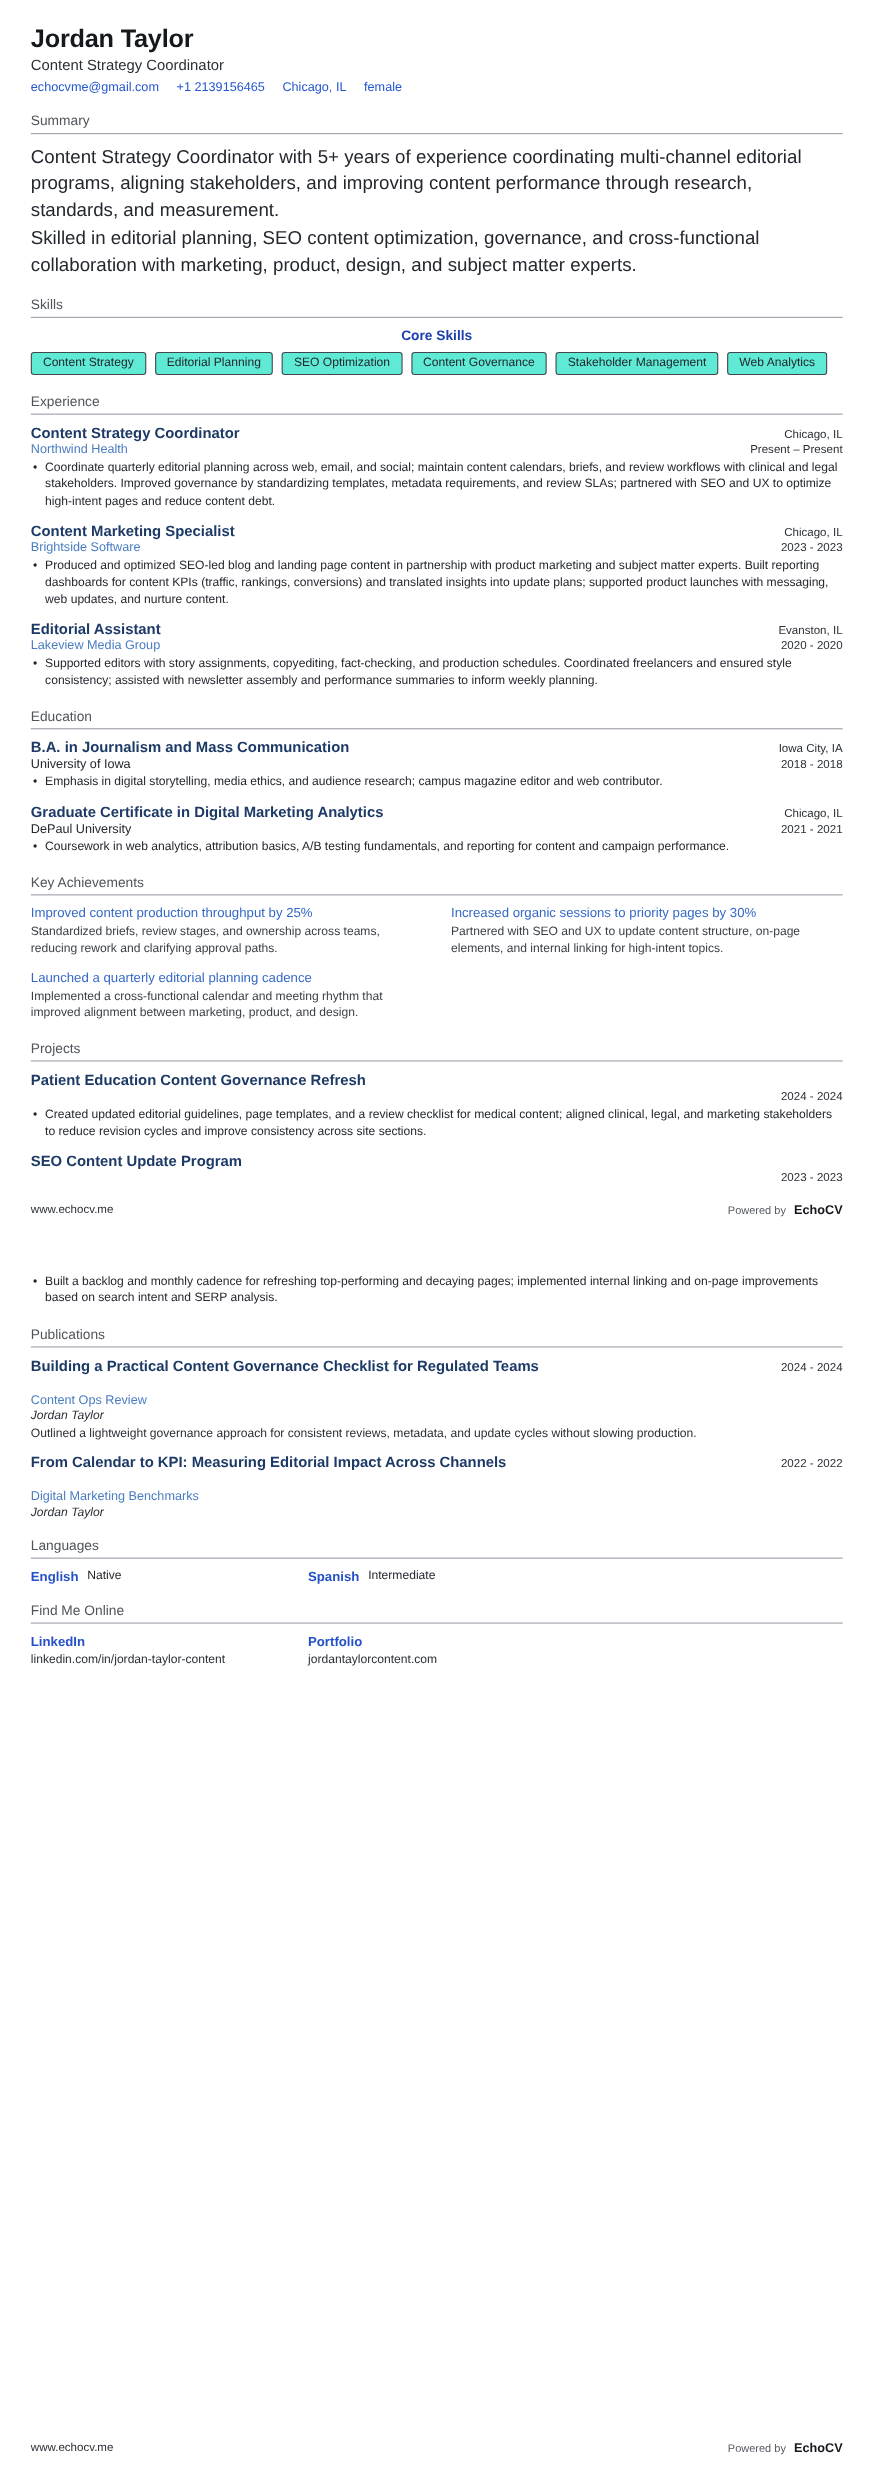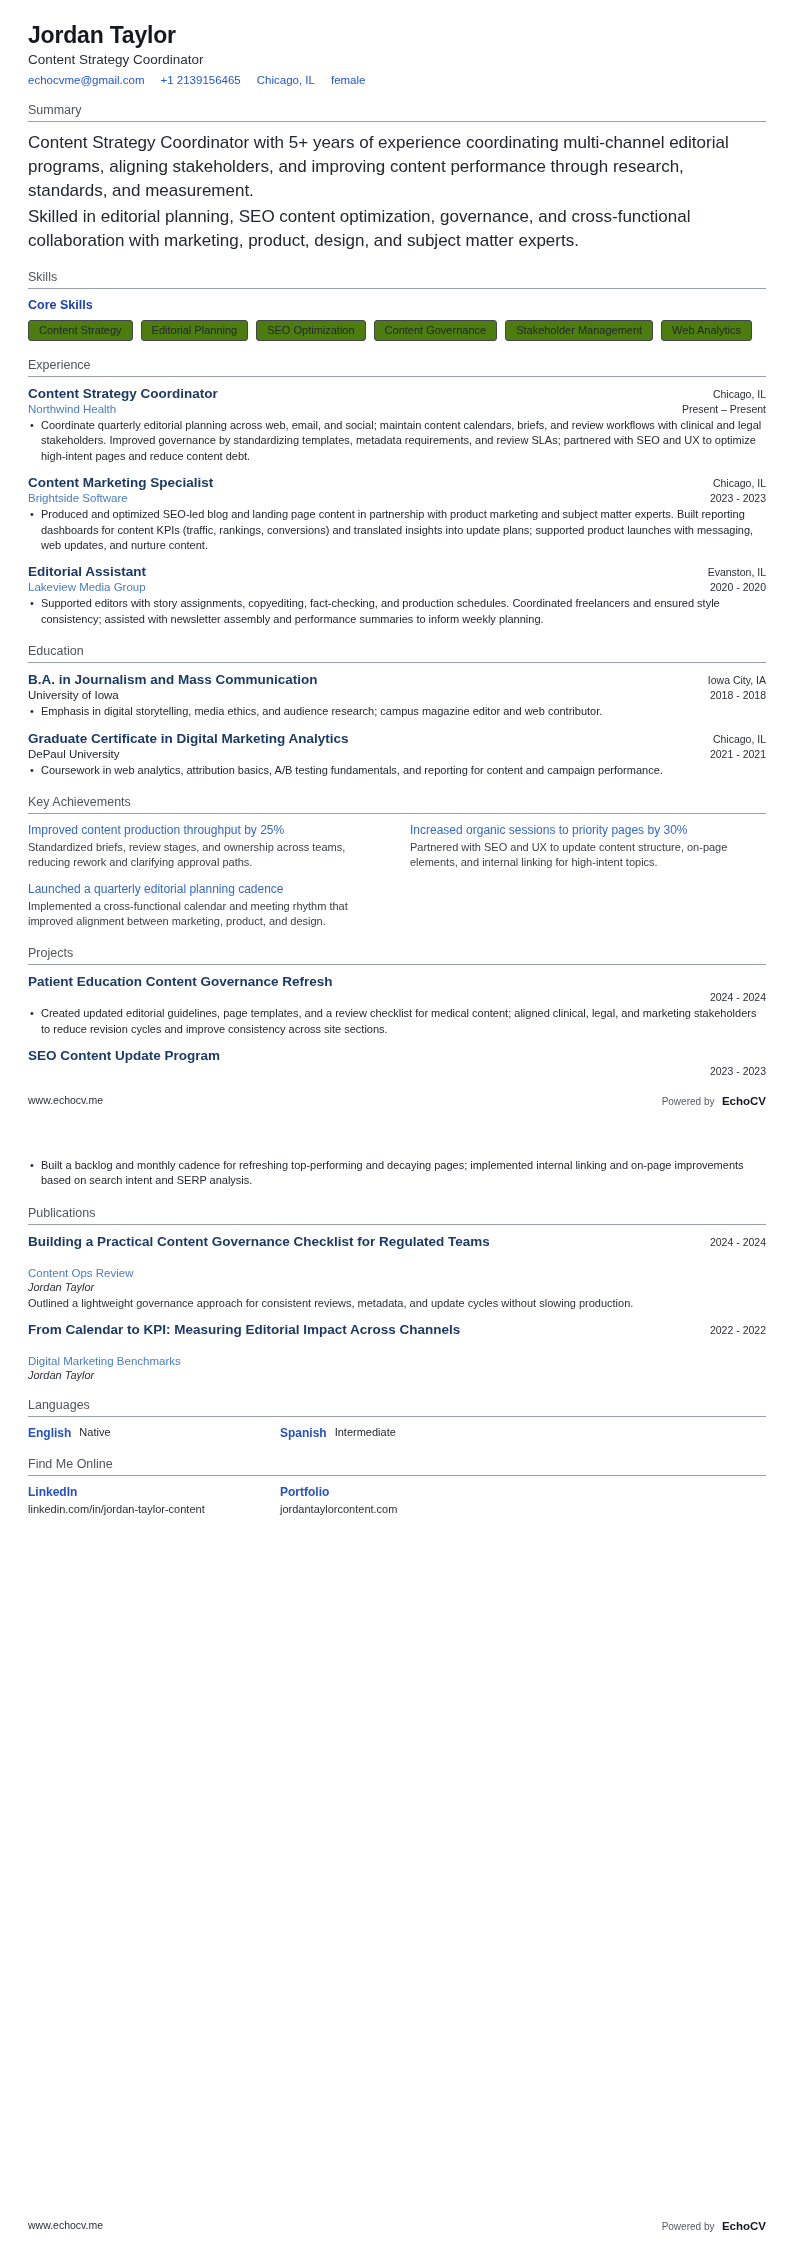--- a/index.html
+++ b/index.html
@@ -21,25 +21,25 @@
   .sec {
     font-size:12.5px; font-weight:400; color:#50555c;
     margin-top:17px; padding-bottom:4px; margin-bottom:9px;
     border-bottom:1px solid #9aa0a8;
   }
 
   .body-text { font-size:17px; line-height:1.4; color:#23272e; }
   .body-text + .body-text { margin-top:3px; }
 
   
-  .group-title { font-size:12.5px; font-weight:700; color:#1e40af; margin-bottom:8px; }
+  .group-title { font-size:12.5px; font-weight:700; color:#1e40af; margin-bottom:8px;text-align:center; }
   .chips { display:flex; flex-wrap:wrap; gap:7px 8px; }
   .chip {
     border:1px solid #42474f; border-radius:3px; padding:3px 10px 4px;
-    font-size:11px; color:#23272e; background:#4d7c0f;text-align:center;
+    font-size:11px; color:#23272e; background:#5eead4;text-align:center;
   }
 
   
   .entry { margin-bottom:11px; }
   .row { display:flex; justify-content:space-between; align-items:baseline; gap:12px; }
   .etitle { font-size:13.5px; font-weight:700; color:#1d3a66; }
   .esub { font-size:11.5px; color:#4a7cc2; margin-top:2px; }
   .esub.plain { color:#23272e; }
   .meta { font-size:10.5px; color:#2a2f36; white-space:nowrap; }
   .bullet {

